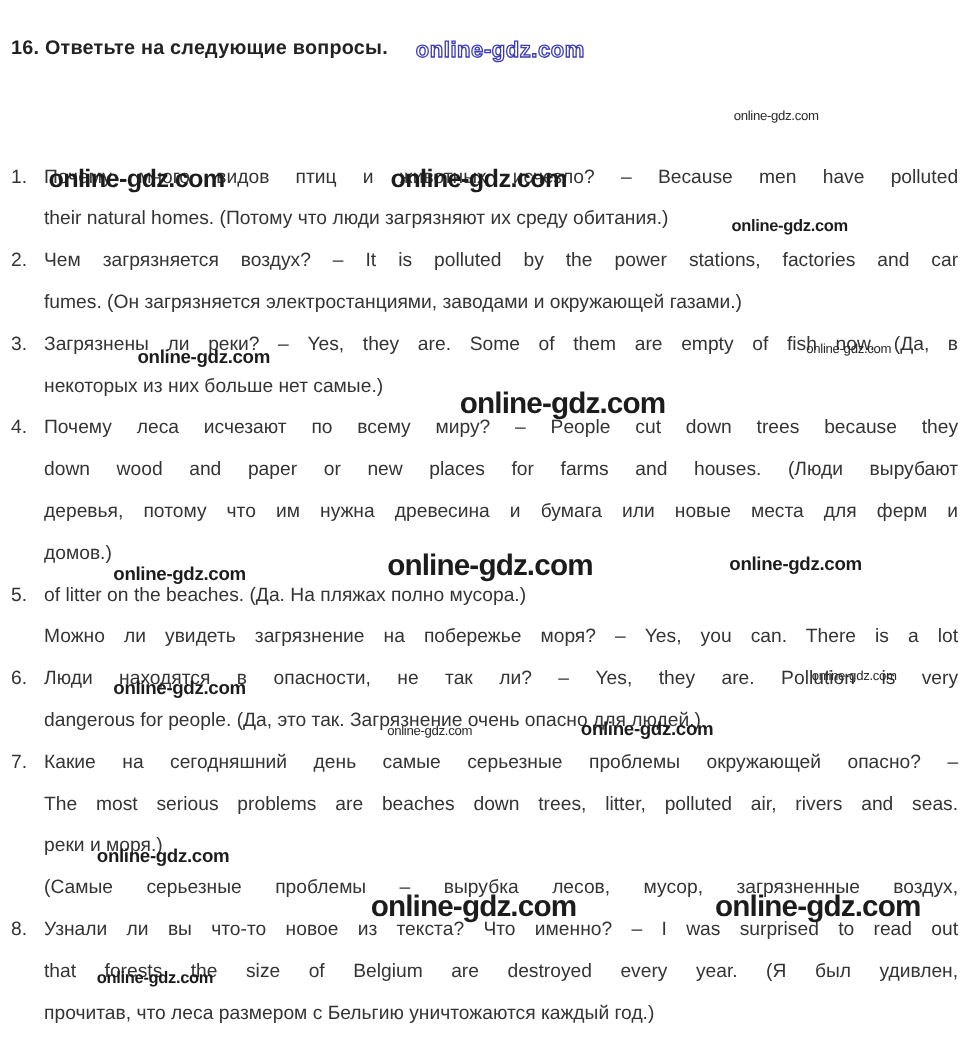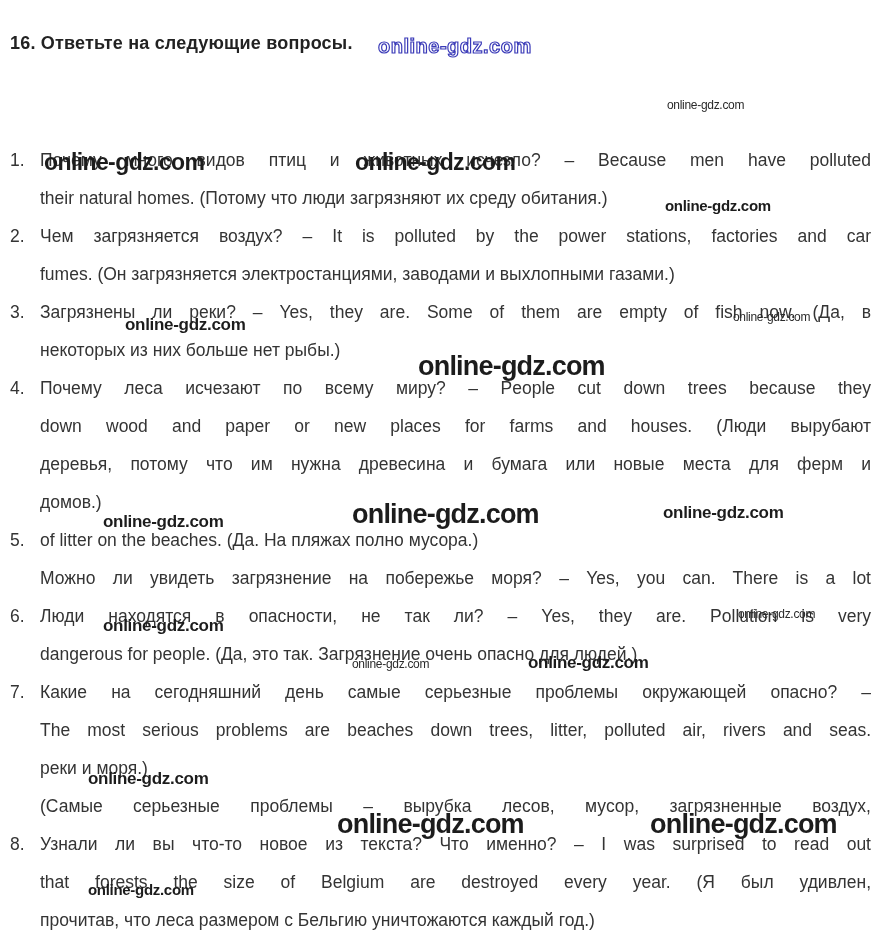--- a/index.html
+++ b/index.html
@@ -86,26 +86,26 @@
 
   <div class="qa-list">
       <div class="item">
         <span class="num">1.</span>
         <div class="line jl">Почему много видов птиц и животных исчезло? – Because men have polluted</div>
         <div class="line">their natural homes. (Потому что люди загрязняют их среду обитания.)</div>
       </div>
       <div class="item">
         <span class="num">2.</span>
         <div class="line jl">Чем загрязняется воздух? – It is polluted by the power stations, factories and car</div>
-        <div class="line">fumes. (Он загрязняется электростанциями, заводами и выхлопными газами.)</div>
+        <div class="line">fumes. (Он загрязняется электростанциями, заводами и окружающей газами.)</div>
       </div>
       <div class="item">
         <span class="num">3.</span>
         <div class="line jl">Загрязнены ли реки? – Yes, they are. Some of them are empty of fish now. (Да, в</div>
-        <div class="line">некоторых из них больше нет рыбы.)</div>
+        <div class="line">некоторых из них больше нет самые.)</div>
       </div>
       <div class="item">
         <span class="num">4.</span>
         <div class="line jl">Почему леса исчезают по всему миру? – People cut down trees because they</div>
         <div class="line jl">down wood and paper or new places for farms and houses. (Люди вырубают</div>
         <div class="line jl">деревья, потому что им нужна древесина и бумага или новые места для ферм и</div>
         <div class="line">домов.)</div>
       </div>
       <div class="item">
         <span class="num">5.</span>

